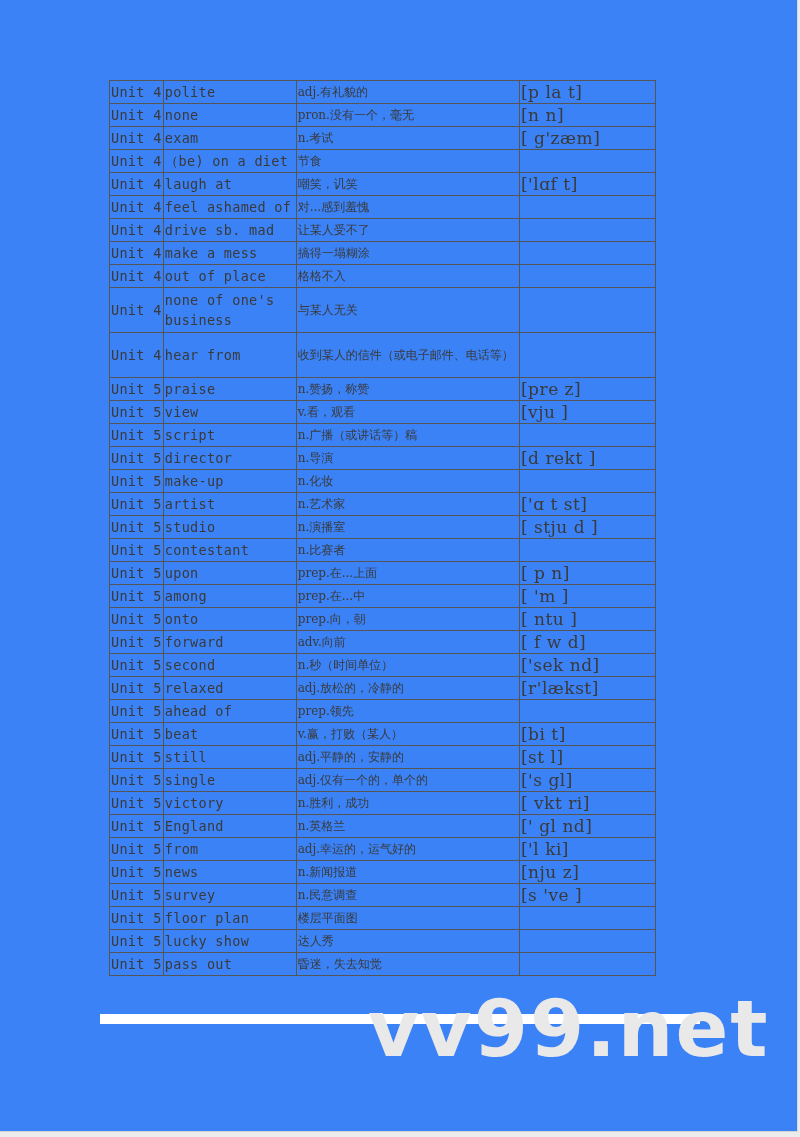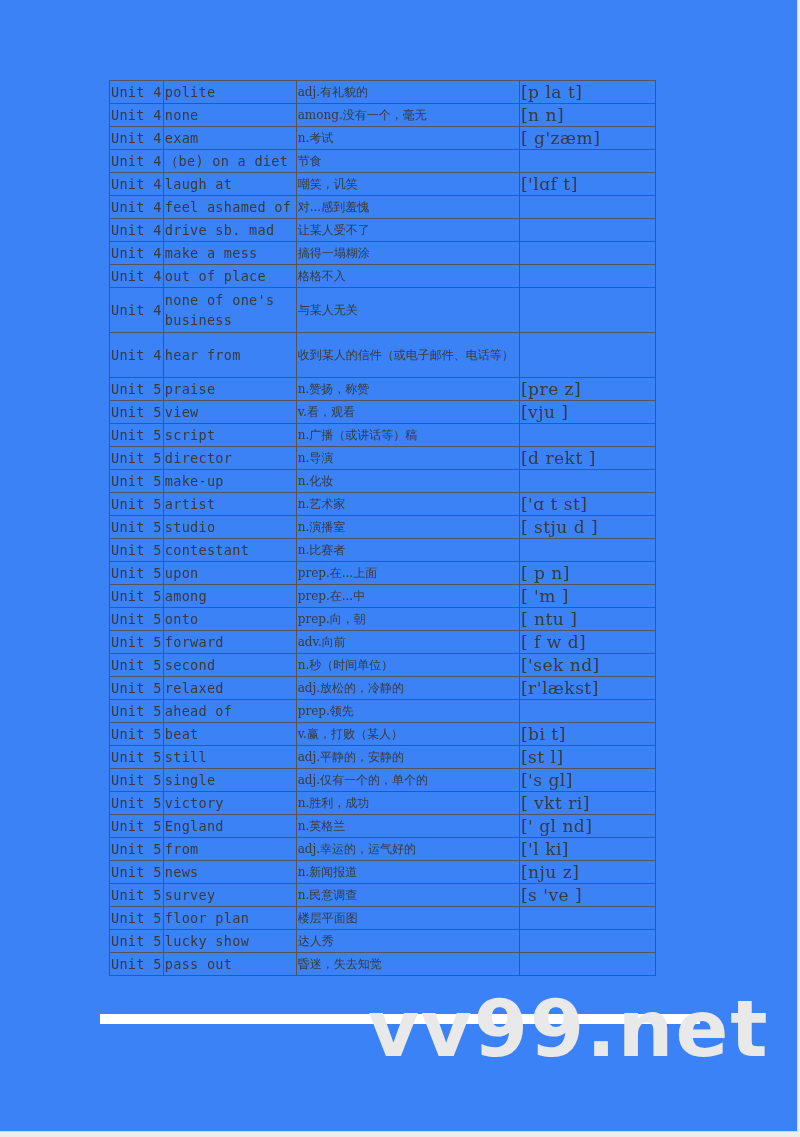--- a/index.html
+++ b/index.html
@@ -51,21 +51,21 @@
     <tbody id="vocab-body">
         <tr>
           <td class="col-unit">Unit 4</td>
           <td class="col-word">polite</td>
           <td class="col-meaning">adj.有礼貌的</td>
           <td class="col-phon">[p  la t]</td>
         </tr>
         <tr>
           <td class="col-unit">Unit 4</td>
           <td class="col-word">none</td>
-          <td class="col-meaning">among.没有一个，毫无</td>
+          <td class="col-meaning">pron.没有一个，毫无</td>
           <td class="col-phon">[n n]</td>
         </tr>
         <tr>
           <td class="col-unit">Unit 4</td>
           <td class="col-word">exam</td>
           <td class="col-meaning">n.考试</td>
           <td class="col-phon">[ g'zæm]</td>
         </tr>
         <tr>
           <td class="col-unit">Unit 4</td>

